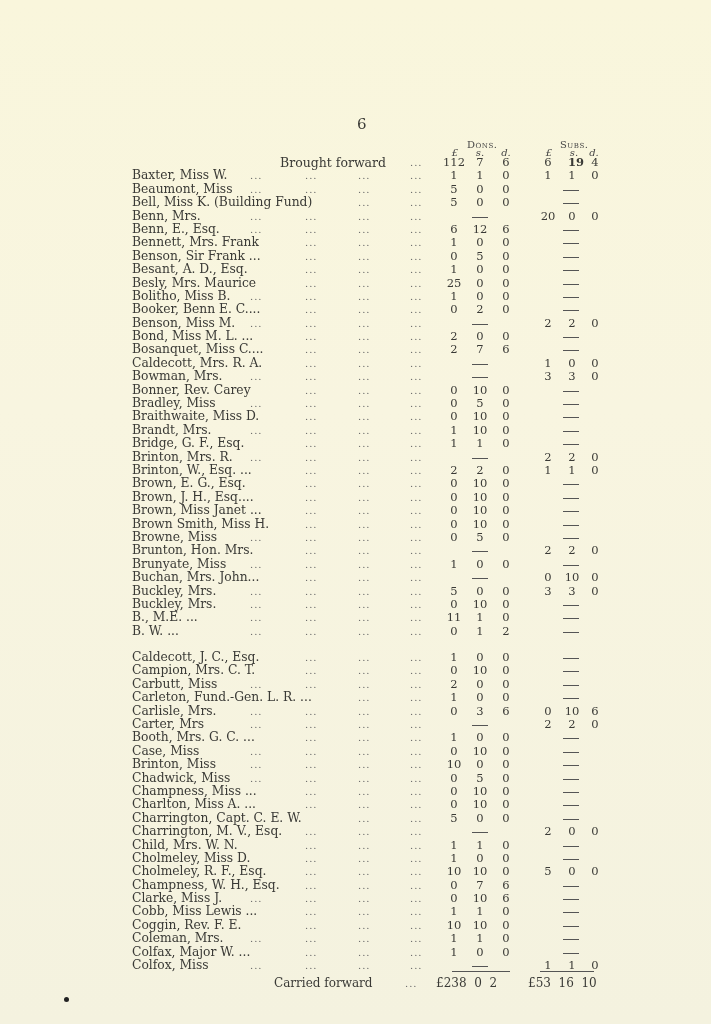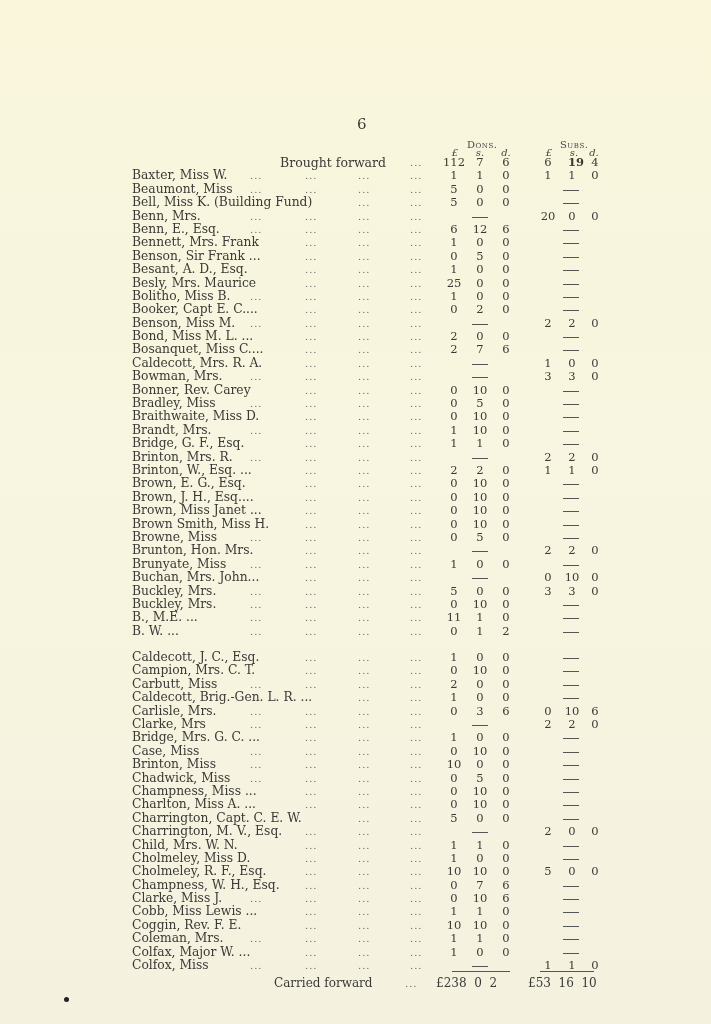--- a/index.html
+++ b/index.html
@@ -171,21 +171,21 @@
           <span class="dots" style="left: 250px;">...</span>
           <span class="dots" style="left: 305px;">...</span>
           <span class="dots" style="left: 358px;">...</span>
           <span class="dots" style="left: 410px;">...</span>
           <span class="num" style="left: 442px;">1</span>
           <span class="num" style="left: 468px;">0</span>
           <span class="num" style="left: 494px;">0</span>
           <span class="dash" style="left: 563px;"></span>
         </div>
         <div class="row">
-          <span class="name">Booker, Capt E. C....</span>
+          <span class="name">Booker, Benn E. C....</span>
           <span class="dots" style="left: 305px;">...</span>
           <span class="dots" style="left: 358px;">...</span>
           <span class="dots" style="left: 410px;">...</span>
           <span class="num" style="left: 442px;">0</span>
           <span class="num" style="left: 468px;">2</span>
           <span class="num" style="left: 494px;">0</span>
           <span class="dash" style="left: 563px;"></span>
         </div>
         <div class="row">
           <span class="name">Benson, Miss M.</span>
@@ -467,21 +467,21 @@
           <span class="dots" style="left: 250px;">...</span>
           <span class="dots" style="left: 305px;">...</span>
           <span class="dots" style="left: 358px;">...</span>
           <span class="dots" style="left: 410px;">...</span>
           <span class="num" style="left: 442px;">2</span>
           <span class="num" style="left: 468px;">0</span>
           <span class="num" style="left: 494px;">0</span>
           <span class="dash" style="left: 563px;"></span>
         </div>
         <div class="row">
-          <span class="name">Caldecott, Brig.-Gen. L. R. ...</span>
+          <span class="name">Carleton, Fund.-Gen. L. R. ...</span>
           <span class="dots" style="left: 358px;">...</span>
           <span class="dots" style="left: 410px;">...</span>
           <span class="num" style="left: 442px;">1</span>
           <span class="num" style="left: 468px;">0</span>
           <span class="num" style="left: 494px;">0</span>
           <span class="dash" style="left: 563px;"></span>
         </div>
         <div class="row">
           <span class="name">Carlisle, Mrs.</span>
           <span class="dots" style="left: 250px;">...</span>
@@ -489,32 +489,32 @@
           <span class="dots" style="left: 358px;">...</span>
           <span class="dots" style="left: 410px;">...</span>
           <span class="num" style="left: 442px;">0</span>
           <span class="num" style="left: 468px;">3</span>
           <span class="num" style="left: 494px;">6</span>
           <span class="num" style="left: 536px;">0</span>
           <span class="num" style="left: 560px;">10</span>
           <span class="num" style="left: 583px;">6</span>
         </div>
         <div class="row">
-          <span class="name">Clarke, Mrs</span>
+          <span class="name">Carter, Mrs</span>
           <span class="dots" style="left: 250px;">...</span>
           <span class="dots" style="left: 305px;">...</span>
           <span class="dots" style="left: 358px;">...</span>
           <span class="dots" style="left: 410px;">...</span>
           <span class="dash" style="left: 472px;"></span>
           <span class="num" style="left: 536px;">2</span>
           <span class="num" style="left: 560px;">2</span>
           <span class="num" style="left: 583px;">0</span>
         </div>
         <div class="row">
-          <span class="name">Bridge, Mrs. G. C. ...</span>
+          <span class="name">Booth, Mrs. G. C. ...</span>
           <span class="dots" style="left: 305px;">...</span>
           <span class="dots" style="left: 358px;">...</span>
           <span class="dots" style="left: 410px;">...</span>
           <span class="num" style="left: 442px;">1</span>
           <span class="num" style="left: 468px;">0</span>
           <span class="num" style="left: 494px;">0</span>
           <span class="dash" style="left: 563px;"></span>
         </div>
         <div class="row">
           <span class="name">Case, Miss</span>

